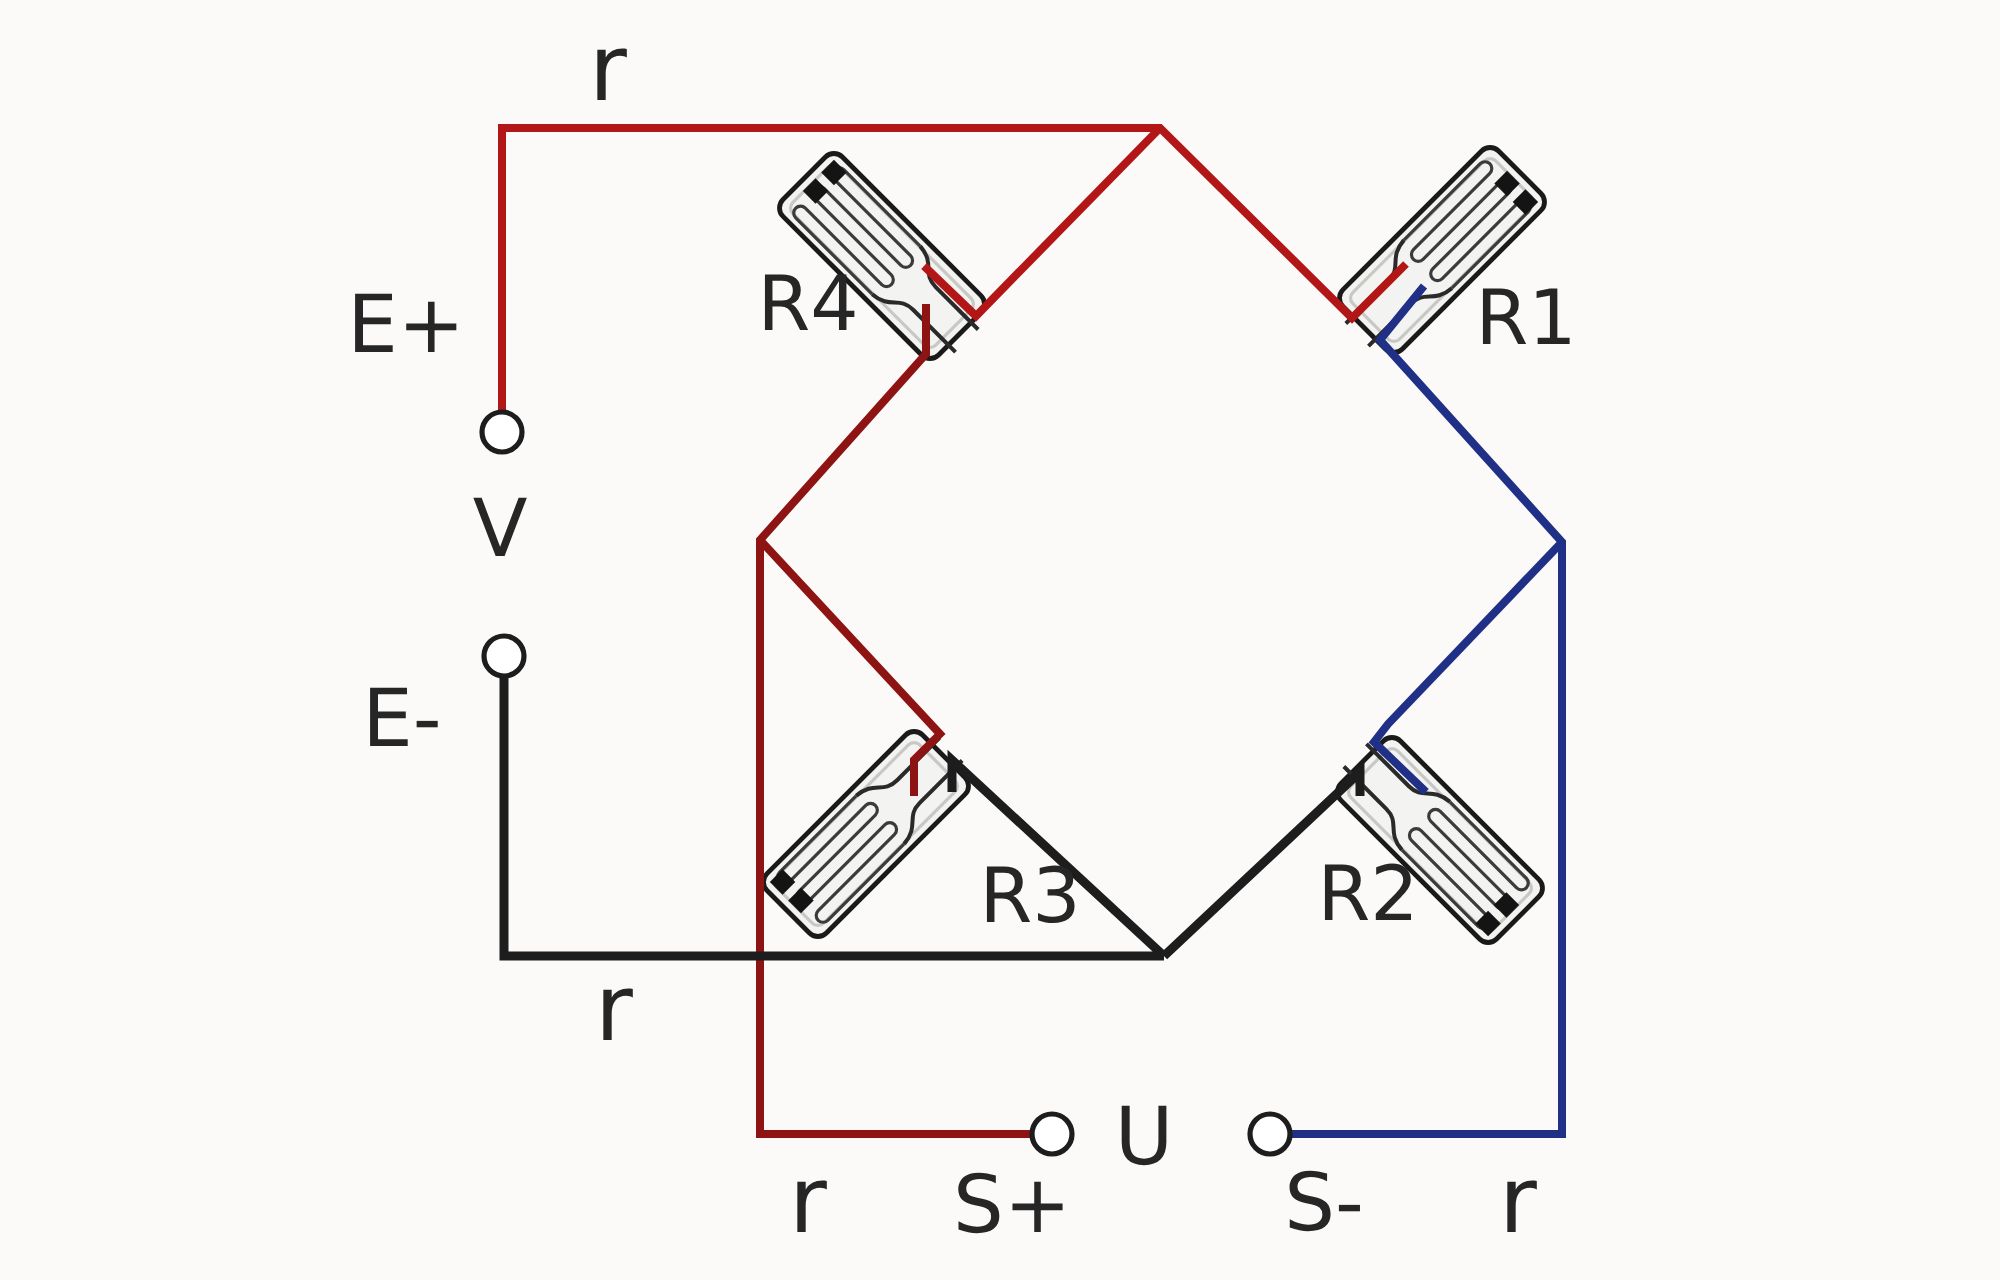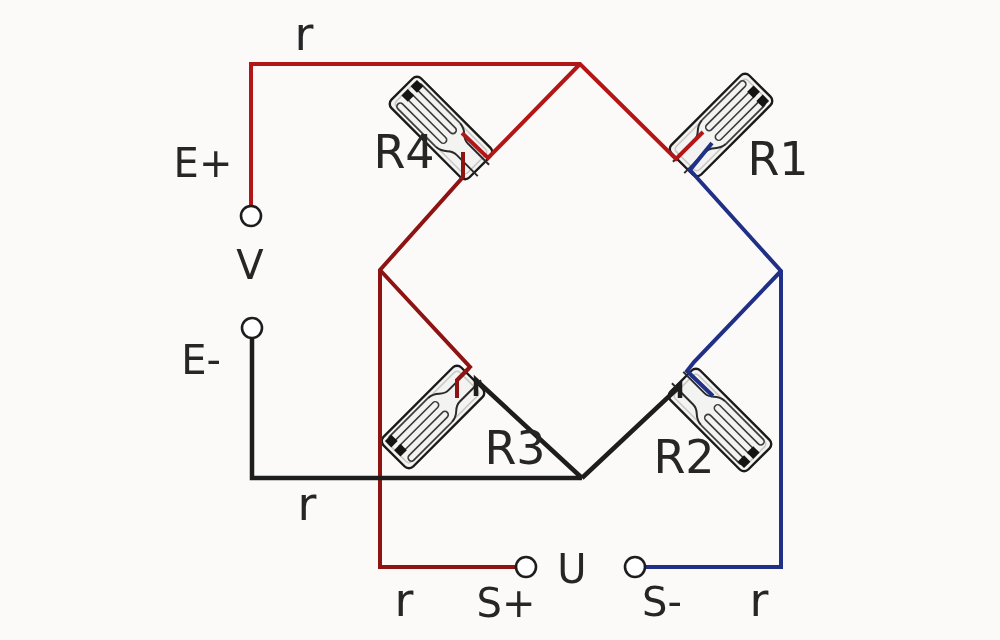--- a/index.html
+++ b/index.html
@@ -21,21 +21,21 @@
   .g-pad{fill:#141414;}
   .lbl{
     position:absolute;
     transform:translate(-50%,-50%);
     color:#262626;
     font-size:40px;
     white-space:nowrap;
     user-select:none;
   }
   .lbl-r{font-size:46px;}
-  .lbl-gauge{font-size:46px;}
+  .lbl-gauge{font-size:38px;}
 </style>
 </head>
 <body>
 
 <div class="stage">
 
   <svg width="1000" height="640" viewBox="0 0 1000 640">
     <defs>
       <g id="gauge-symbol">
         <rect class="g-body" x="-55" y="-21" width="110" height="42" rx="6"></rect>
@@ -69,25 +69,25 @@
   <div class="lbl lbl-r" style="left:304px;top:34px;">r</div>
 
   <div class="lbl" style="left:203px;top:163px;">E+</div>
 
   <div class="lbl" style="left:250px;top:265px;">V</div>
 
   <div class="lbl" style="left:201px;top:360px;">E-</div>
 
   <div class="lbl lbl-gauge" style="left:404px;top:152px;">R4</div>
 
-  <div class="lbl lbl-gauge" style="left:763px;top:159px;margin-left:15px;">R1</div>
+  <div class="lbl lbl-gauge" style="left:763px;top:159px;">R1</div>
 
   <div class="lbl lbl-gauge" style="left:476px;top:448px;margin-left:39px;">R3</div>
 
-  <div class="lbl lbl-gauge" style="left:684px;top:457px;">R2</div>
+  <div class="lbl lbl-gauge" style="left:684px;top:447px;">R2</div>
 
   <div class="lbl lbl-r" style="left:307px;top:504px;">r</div>
 
   <div class="lbl lbl-r" style="left:404px;top:600px;">r</div>
 
   <div class="lbl" style="left:506px;top:603px;">S+</div>
 
   <div class="lbl" style="left:572px;top:569px;">U</div>
 
   <div class="lbl" style="left:662px;top:602px;">S-</div>

